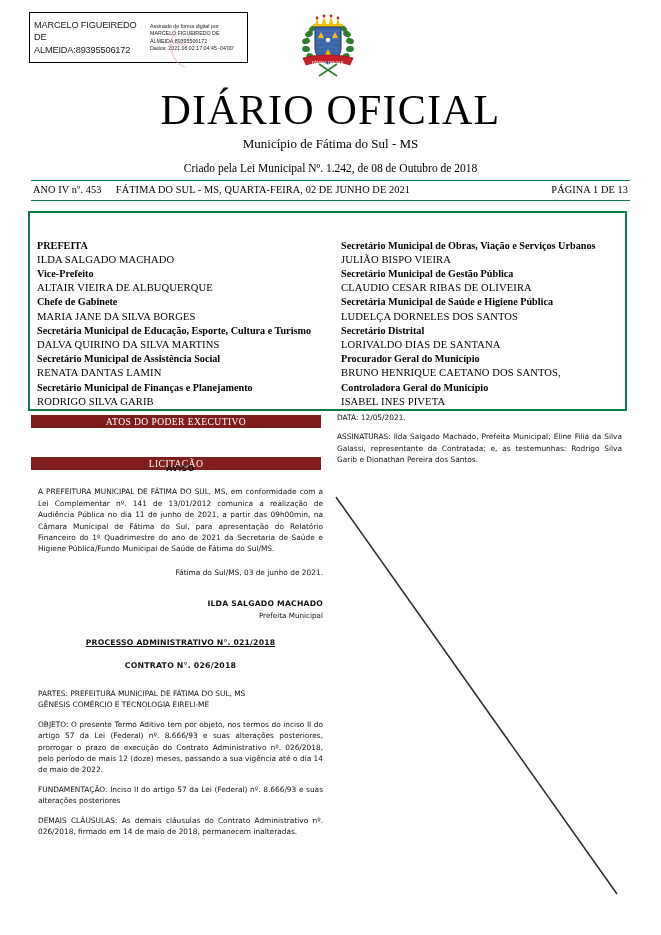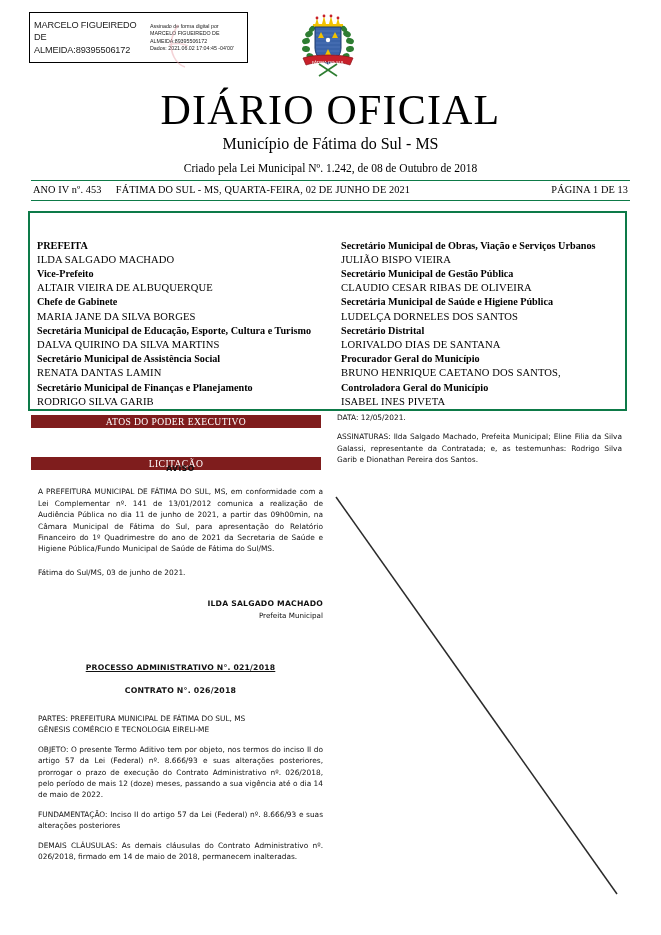--- a/index.html
+++ b/index.html
@@ -80,21 +80,21 @@
   }
   .do-title {
     font-family: "Liberation Serif", serif;
     font-size: 42px;
     line-height: 44px;
     letter-spacing: 1.2px;
     font-weight: 400;
   }
   .do-sub {
     font-family: "Liberation Serif", serif;
-    font-size: 16px;
+    font-size: 13px;
     line-height: 21px;
     margin-top: 1px;
   }
   .do-law {
     font-family: "Liberation Serif", serif;
     font-size: 11.5px;
     line-height: 15px;
     margin-top: 7px;
   }
 
@@ -181,21 +181,21 @@
   .col {
     position: absolute;
     font-family: "DejaVu Sans", sans-serif;
     font-size: 7.4px;
     line-height: 11.4px;
     color: #111111;
   }
   .col.left  { left: 38px;  top: 463px; width: 285px; }
   .col.right { left: 337px; top: 412px; width: 285px; }
   .just { text-align: justify; }
-  .right-al { }
+  .right-al { text-align: right; }
   .sp-8 { height: 8px; }
   .sp-12 { height: 12px; }
   .sp-16 { height: 16px; }
   .sp-20 { height: 20px; }
 
   .head-aviso {
     font-family: "DejaVu Sans", sans-serif;
     font-size: 7.6px;
     font-weight: bold;
     letter-spacing: .5px;
@@ -213,21 +213,20 @@
     font-size: 7.2px;
     text-align: right;
   }
   .proc-head {
     font-family: "DejaVu Sans", sans-serif;
     font-size: 7.7px;
     font-weight: bold;
     text-align: center;
     text-decoration: underline;
     letter-spacing: .2px;
-    margin-top: 25px;
   }
   .extrato-head {
     font-family: "DejaVu Sans", sans-serif;
     font-size: 7.8px;
     font-weight: bold;
     text-align: center;
     line-height: 11.5px;
     letter-spacing: .2px;
   }
 

